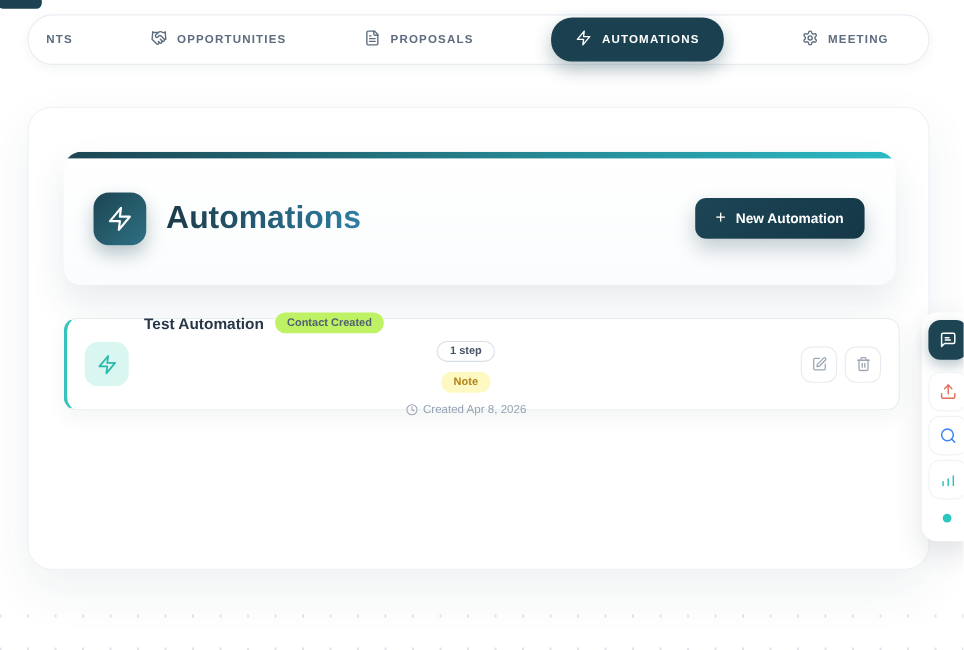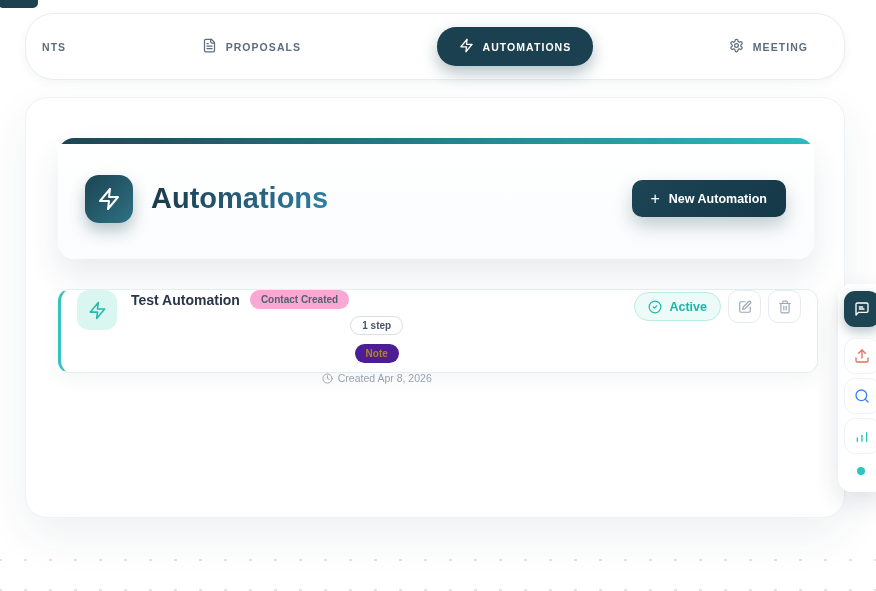--- a/index.html
+++ b/index.html
@@ -9,21 +9,21 @@
   
   .dot-grid { position:absolute; left:0; top:536px; width:876px; height:55px;
     background-image:radial-gradient(circle,#dfe3e9 1.1px, transparent 1.3px);
     background-size:25px 30px; background-position:13px 9px; }
 
   
   .corner-mark { position:absolute; left:-2px; top:-4px; width:40px; height:12px;
     background:#1c4150; border-radius:5px; }
 
   
-  .nav-bar { position:absolute; left:25px; top:13px; width:820px; height:67px;
+  .nav-bar { position:absolute; left:25px; top:13px; width:820px; height:46px;
     background:#fff; border:1px solid #e9edf2; border-radius:29px;
     box-shadow:0 3px 10px rgba(30,50,70,.05);
     display:flex; align-items:center; justify-content:space-between;
     padding:0 36px 0 16px; }
   .nav-item { display:flex; align-items:center; gap:9px; color:#5d6c7e;
     font-size:10.5px; font-weight:700; letter-spacing:.10em; cursor:pointer; white-space:nowrap; }
   .nav-item svg { width:15px; height:15px; stroke:#5d6c7e; }
   .nav-item.active { background:#1b4150; color:#fff; border-radius:19px;
     padding:11px 22px; box-shadow:0 7px 16px rgba(23,64,78,.32); }
   .nav-item.active svg { stroke:#fff; }
@@ -52,34 +52,34 @@
   .new-btn { background:linear-gradient(135deg,#1c4555,#153847); color:#fff; border:none;
     border-radius:10px; height:37px; padding:0 19px; font-size:12.5px; font-weight:700;
     font-family:"Liberation Sans",sans-serif; display:flex; align-items:center; gap:9px;
     cursor:pointer; box-shadow:0 9px 18px rgba(23,64,78,.25); white-space:nowrap; }
   .new-btn .plus { font-size:16px; font-weight:400; line-height:1; }
 
   
   .automation-item { position:absolute; left:32px; top:191px; width:760px; height:84px;
     background:#fff; border:1px solid #e3efee; border-left:3px solid #35c3bd;
     border-radius:12px; box-shadow:0 7px 18px rgba(30,60,80,.05);
-    display:flex; align-items:flex-start; padding:0 16px 0 16px; }
+    display:flex; align-items:center; padding:0 16px 0 16px; }
   .item-icon { width:40px; height:40px; min-width:40px; border-radius:12px; background:#d9f6f1;
     color:#2bb8ae; display:flex; align-items:center; justify-content:center; }
   .item-icon svg { width:19px; height:19px; }
   .item-body { margin-left:14px; flex:1; min-width:0; }
   .item-row1 { display:flex; align-items:center; gap:10px; }
   .item-name { font-size:14px; font-weight:700; color:#273649; }
-  .trigger-badge { background:#f9a8d4; color:#526071; font-size:10px; font-weight:700;
+  .trigger-badge { background:#bef264; color:#526071; font-size:10px; font-weight:700;
     padding:4px 11px; border-radius:999px; }
   .item-desc { font-size:13px; color:#64748b; margin-top:3px; }
   .item-meta { display:flex; align-items:center; gap:9px; margin-top:7px;flex-direction:column; }
   .steps-pill { border:1px solid #d9dfe7; border-radius:999px; padding:3px 11px;
     font-size:10px; font-weight:700; color:#475569; background:#fff; }
-  .note-badge { background:#4c1d95; color:#b3831c; border-radius:999px; padding:4px 11px;
+  .note-badge { background:#fef9c3; color:#b3831c; border-radius:999px; padding:4px 11px;
     font-size:10px; font-weight:700; }
   .created { display:flex; align-items:center; gap:5px; font-size:10.5px; color:#97a3b2; }
   .created svg { width:11px; height:11px; stroke:#97a3b2; }
   .item-actions { display:flex; align-items:center; gap:7px; margin-left:12px; }
   .status-badge { height:29px; display:flex; align-items:center; gap:7px; padding:0 13px;
     border-radius:999px; border:1px solid #b9ebe4; background:#ecfbf8; color:#1db5a9;
     font-size:12.5px; font-weight:700; cursor:pointer; }
   .status-badge svg { width:14px; height:14px; stroke:#1db5a9; }
   .icon-btn { width:33px; height:33px; border-radius:10px; border:1px solid #e6ebf1;
     background:#fff; color:#9aa7b5; display:flex; align-items:center; justify-content:center;
@@ -107,20 +107,30 @@
 
 <div class="dot-grid"></div>
 <div class="corner-mark"></div>
 
 <nav class="nav-bar">
   <div class="nav-item">
     <span>NTS</span>
   </div>
   <div class="nav-item">
     <span class="ic"><svg viewBox="0 0 24 24" fill="none" stroke-width="2" stroke-linecap="round" stroke-linejoin="round">
+          <path d="m11 17 2 2a1 1 0 1 0 3-3"></path>
+          <path d="m14 14 2.5 2.5a1 1 0 1 0 3-3l-3.88-3.88a3 3 0 0 0-4.24 0l-.88.88a1 1 0 1 1-3-3l2.81-2.81a5.79 5.79 0 0 1 7.06-.87l.47.28a2 2 0 0 0 1.42.25L21 4"></path>
+          <path d="m21 3 1 11h-2"></path>
+          <path d="M3 3 2 14l6.5 6.5a1 1 0 1 0 3-3"></path>
+          <path d="M3 4h8"></path>
+        </svg></span>
+    <span>OPPORTUNITIES</span>
+  </div>
+  <div class="nav-item">
+    <span class="ic"><svg viewBox="0 0 24 24" fill="none" stroke-width="2" stroke-linecap="round" stroke-linejoin="round">
           <path d="M15 2H6a2 2 0 0 0-2 2v16a2 2 0 0 0 2 2h12a2 2 0 0 0 2-2V7Z"></path>
           <path d="M14 2v4a2 2 0 0 0 2 2h4"></path>
           <path d="M10 9H8"></path>
           <path d="M16 13H8"></path>
           <path d="M16 17H8"></path>
         </svg></span>
     <span>PROPOSALS</span>
   </div>
   <div class="nav-item active">
     <span class="ic"><svg viewBox="0 0 24 24" fill="none" stroke-width="2" stroke-linecap="round" stroke-linejoin="round">
@@ -174,27 +184,20 @@
         <span class="created">
           <svg viewBox="0 0 24 24" fill="none" stroke-width="2" stroke-linecap="round" stroke-linejoin="round">
               <circle cx="12" cy="12" r="10"></circle>
               <polyline points="12 6 12 12 16 14"></polyline>
             </svg>
           <span>Created Apr 8, 2026</span>
         </span>
       </div>
     </div>
     <div class="item-actions">
-      <div class="status-badge">
-        <svg viewBox="0 0 24 24" fill="none" stroke-width="2" stroke-linecap="round" stroke-linejoin="round">
-            <circle cx="12" cy="12" r="10"></circle>
-            <path d="m9 12 2 2 4-4"></path>
-          </svg>
-        <span>Active</span>
-      </div>
       <button class="icon-btn">
         <svg viewBox="0 0 24 24" fill="none" stroke-width="2" stroke-linecap="round" stroke-linejoin="round">
             <path d="M12 3H5a2 2 0 0 0-2 2v14a2 2 0 0 0 2 2h14a2 2 0 0 0 2-2v-7"></path>
             <path d="M18.375 2.625a2.121 2.121 0 1 1 3 3L12 15l-4 1 1-4Z"></path>
           </svg>
       </button>
       <button class="icon-btn">
         <svg viewBox="0 0 24 24" fill="none" stroke-width="2" stroke-linecap="round" stroke-linejoin="round">
             <path d="M3 6h18"></path>
             <path d="M19 6v14a2 2 0 0 1-2 2H7a2 2 0 0 1-2-2V6"></path>

